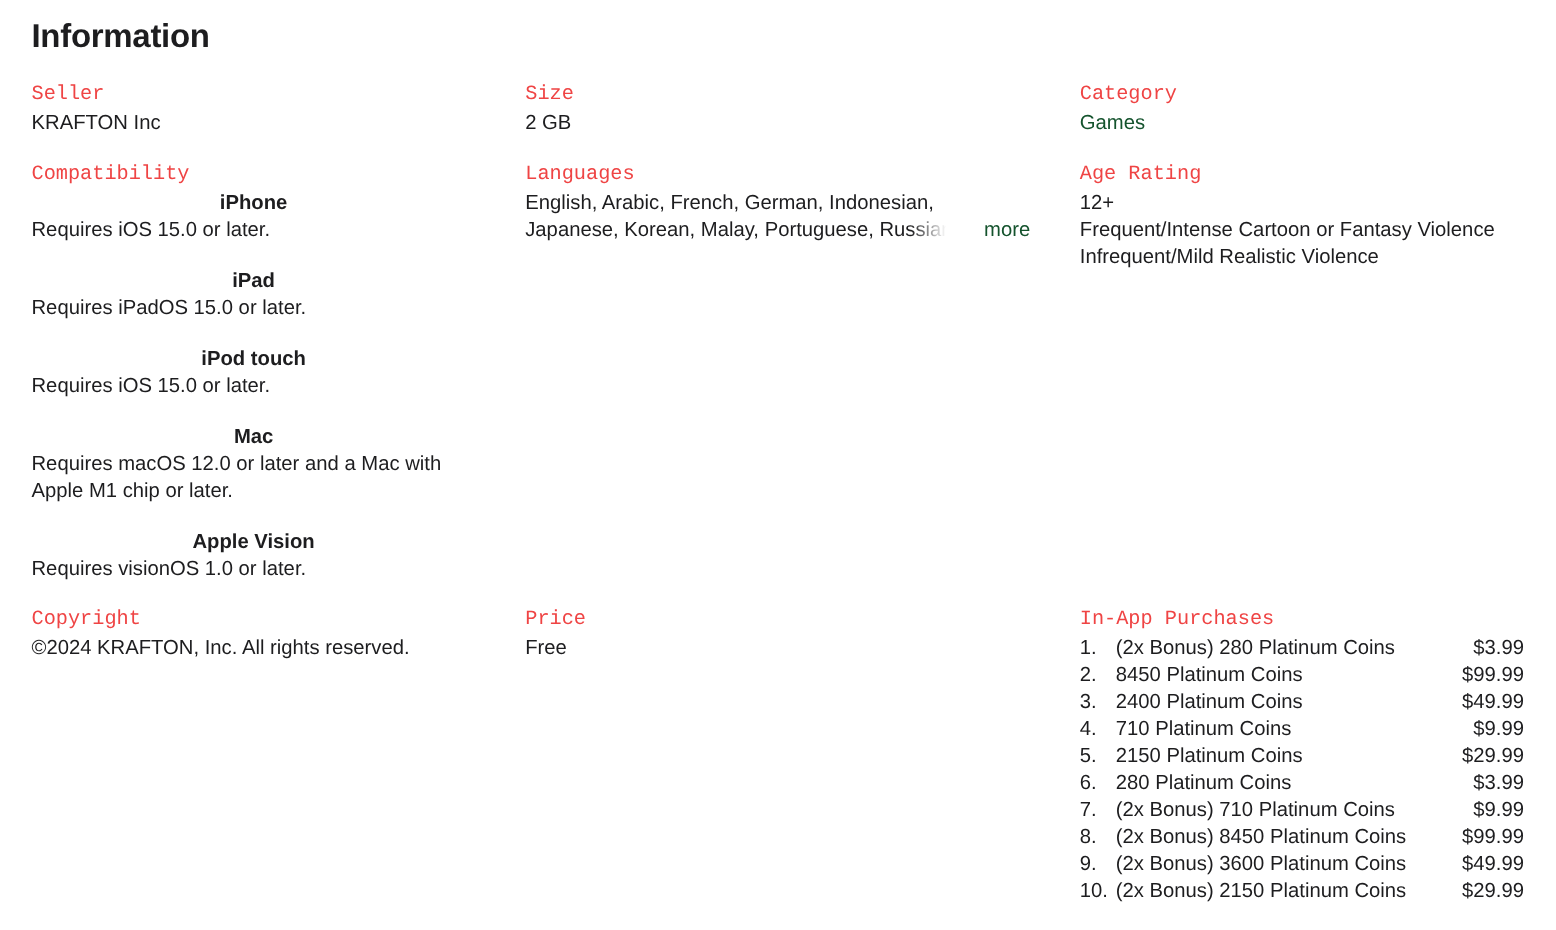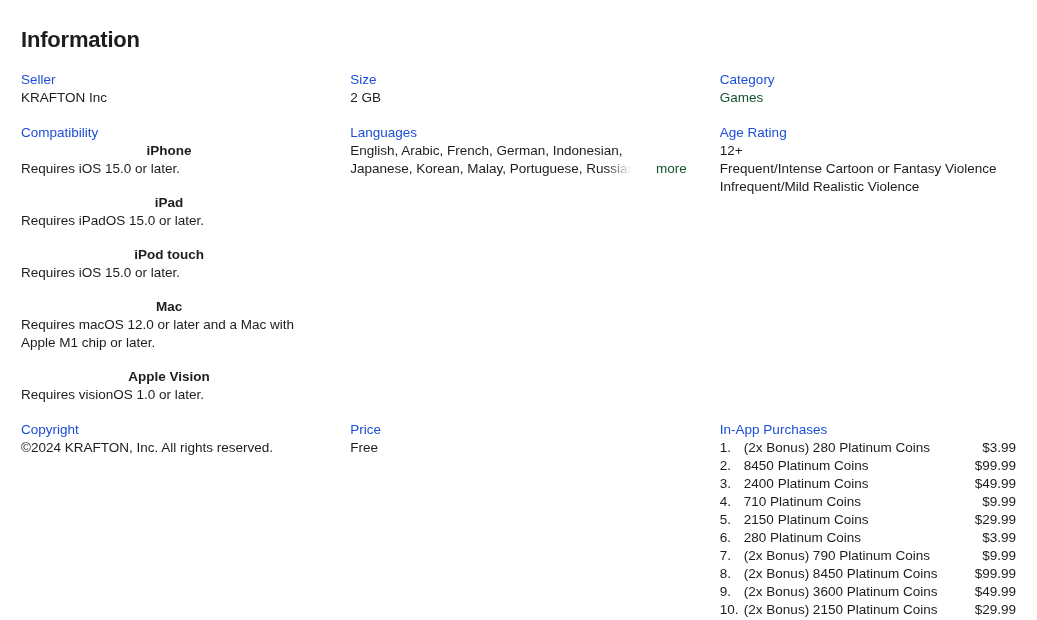--- a/index.html
+++ b/index.html
@@ -5,38 +5,38 @@
   * { box-sizing: border-box; }
   html, body { margin: 0; padding: 0; }
   body {
     width: 1037px;
     height: 620px;
     background: #ffffff;
     font-family: "Liberation Sans", "DejaVu Sans", sans-serif;
     color: #1d1d1f;
     overflow: hidden;
   }
-  .container { padding: 28px 21px 0 21px; }
+  .container { padding: 12px 21px 0 21px; }
   .page-title {
     font-size: 22px;
     font-weight: 700;
     line-height: 24px;
     margin: 0 0 19px 0;
     color: #1d1d1f;
     letter-spacing: -0.2px;
   }
   .info-grid {
     display: grid;
     grid-template-columns: repeat(3, 1fr);
     column-gap: 33px;
     row-gap: 17px;
     font-size: 13.5px;
     line-height: 18px;
   }
-  .label { color: #1d4ed8; }
+  .label { color: #ef4444; font-family: Liberation Mono, monospace; }
   .value { color: #1d1d1f; }
   a.link { color: #14532d; text-decoration: none; cursor: pointer; }
   .device-block { margin-top: 16px; }
   .device-name { font-weight: 700; text-align: center; }
   .lang-row { display: flex; align-items: baseline; gap: 20px; }
   .lang-clip {
     position: relative;
     overflow: hidden;
     white-space: nowrap;
     flex: 0 1 auto;
@@ -158,21 +158,21 @@
         <span class="iap-name">2150 Platinum Coins</span>
         <span class="iap-price">$29.99</span>
       </div>
       <div class="iap-row">
         <span class="iap-num">6.</span>
         <span class="iap-name">280 Platinum Coins</span>
         <span class="iap-price">$3.99</span>
       </div>
       <div class="iap-row">
         <span class="iap-num">7.</span>
-        <span class="iap-name">(2x Bonus) 790 Platinum Coins</span>
+        <span class="iap-name">(2x Bonus) 710 Platinum Coins</span>
         <span class="iap-price">$9.99</span>
       </div>
       <div class="iap-row">
         <span class="iap-num">8.</span>
         <span class="iap-name">(2x Bonus) 8450 Platinum Coins</span>
         <span class="iap-price">$99.99</span>
       </div>
       <div class="iap-row">
         <span class="iap-num">9.</span>
         <span class="iap-name">(2x Bonus) 3600 Platinum Coins</span>

